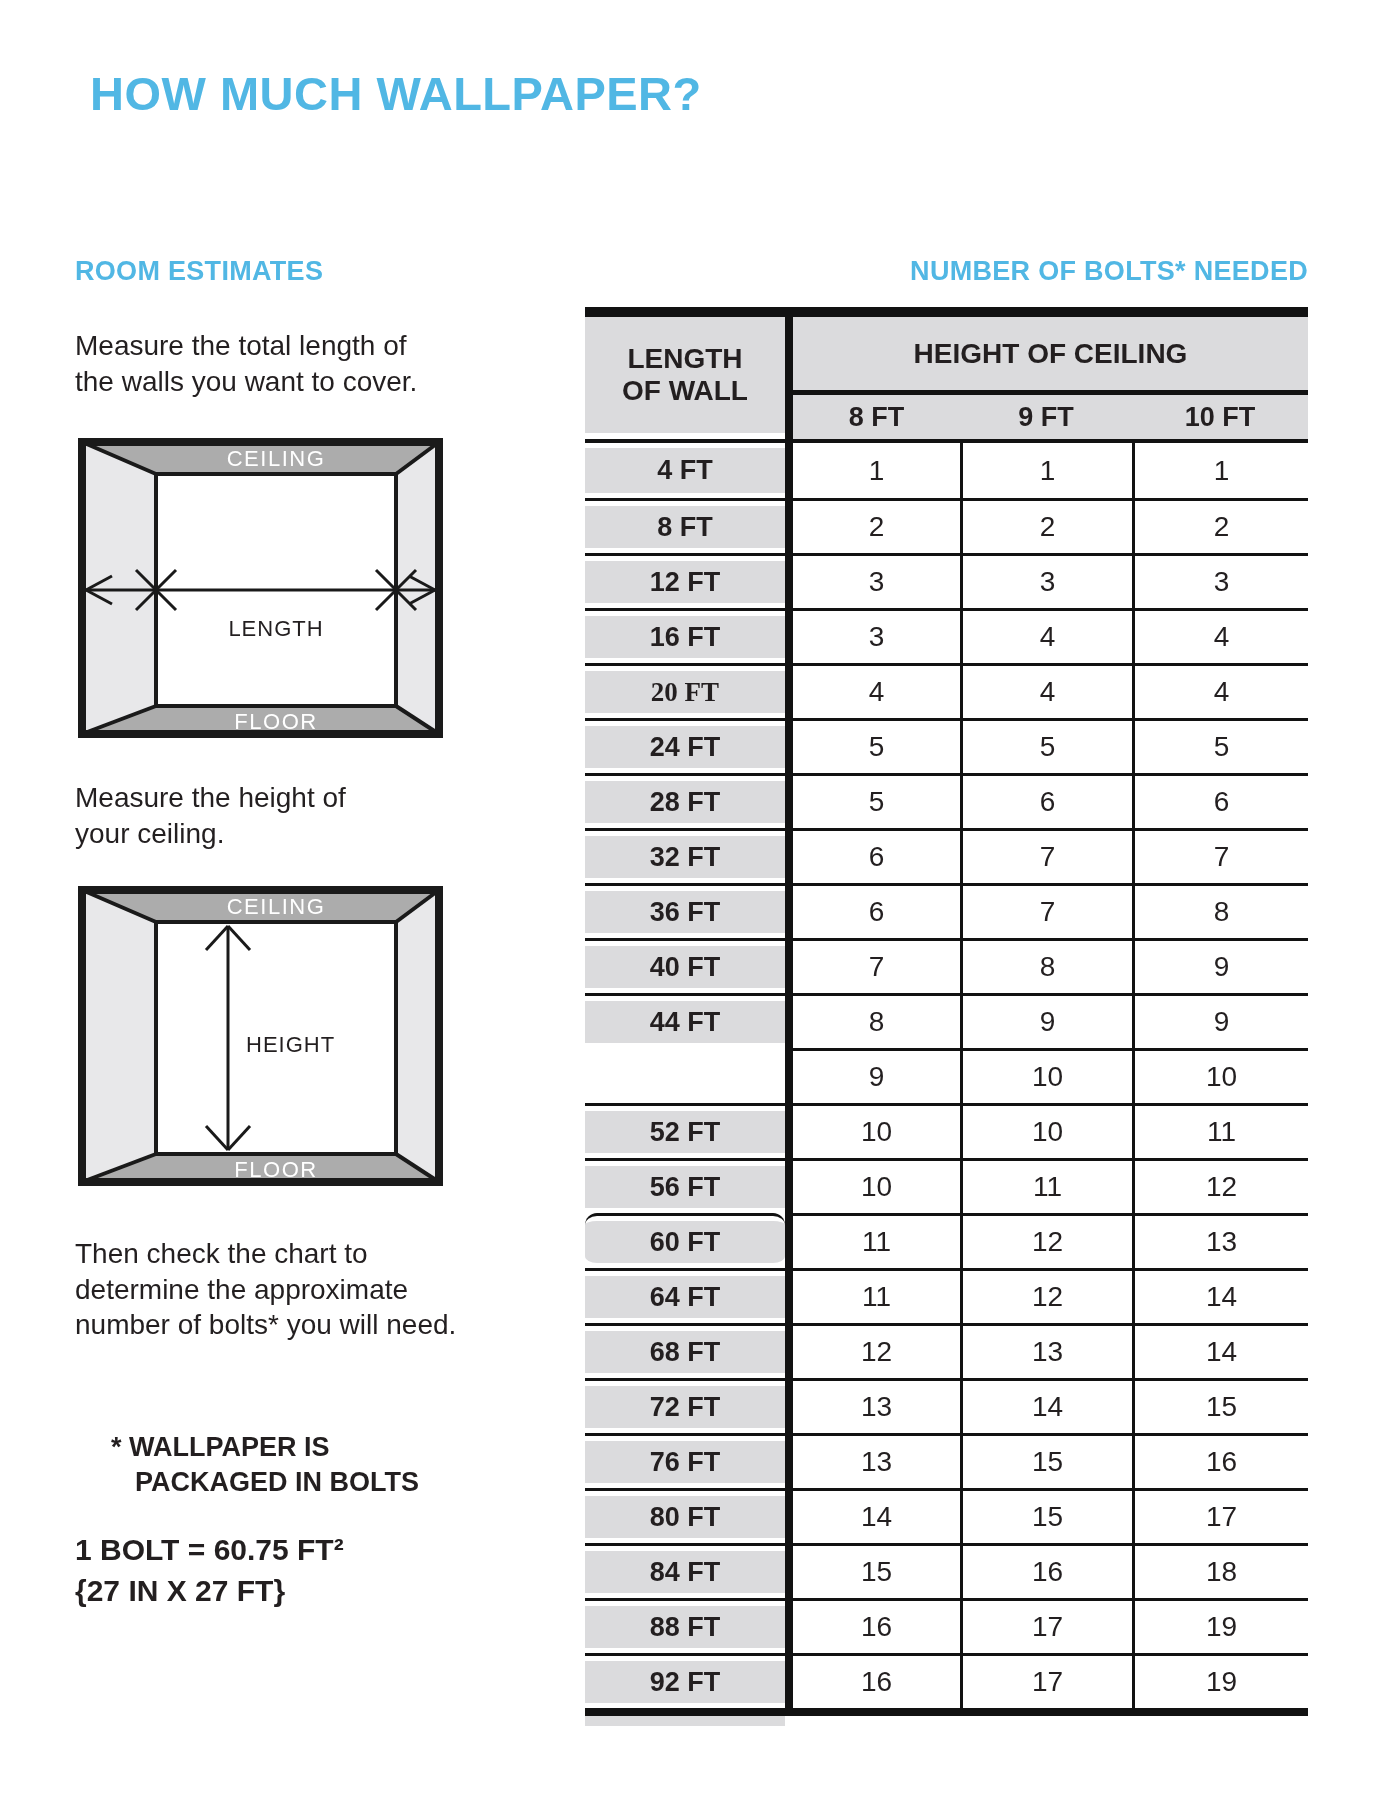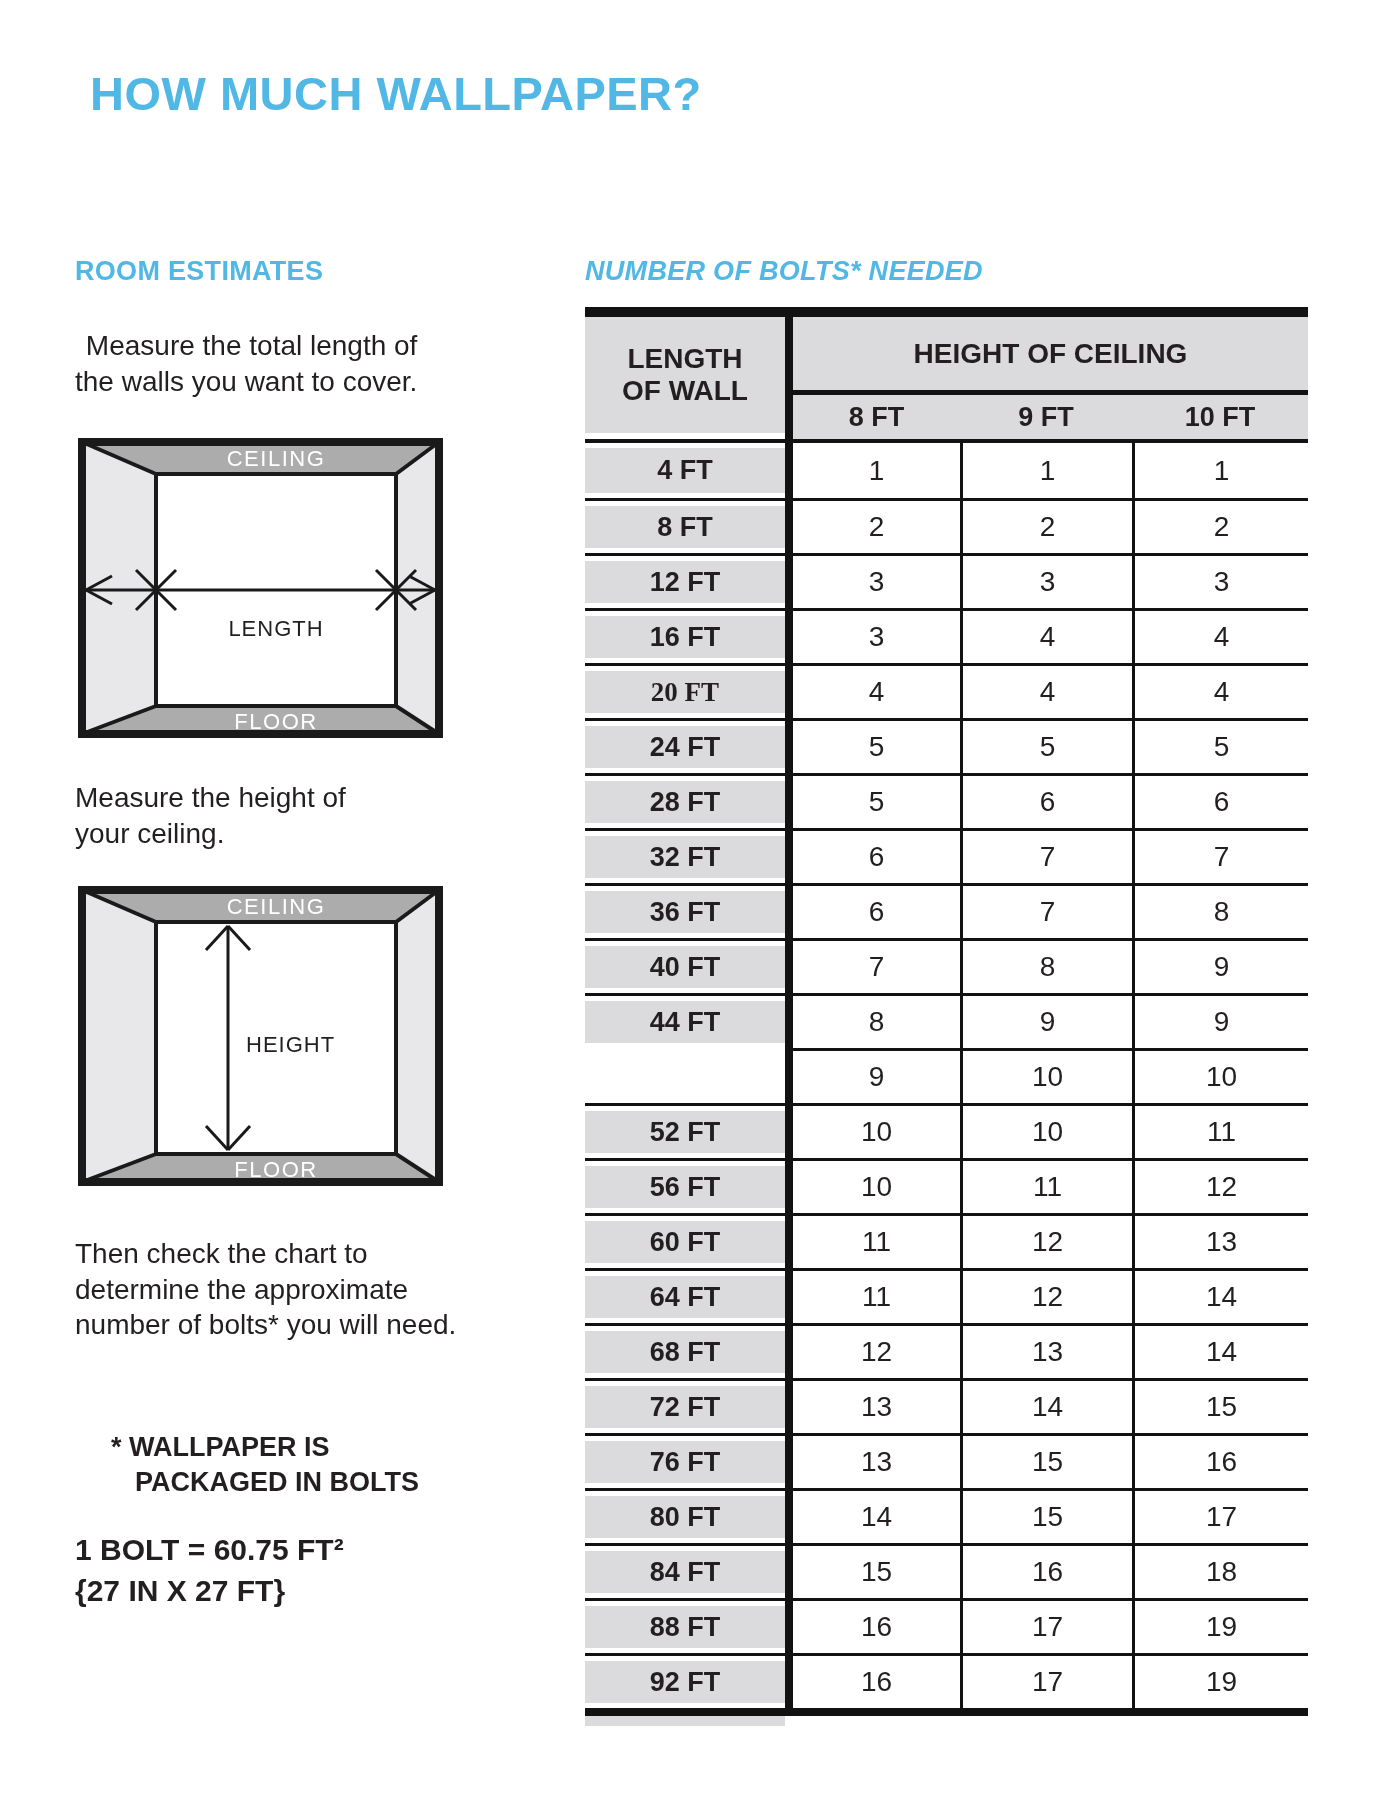--- a/index.html
+++ b/index.html
@@ -18,30 +18,30 @@
     left:74px;top:66px;
     font-size:47px;font-weight:700;letter-spacing:0.5px;
     color:#51b7e4;
     margin-left:16px;
   }
   .section-heading{
     font-size:27px;font-weight:700;letter-spacing:0.3px;
     color:#51b7e4;
   }
   .room-heading{left:75px;top:256px;}
-  .table-heading{left:585px;top:256px;width:723px;text-align:left;font-style:italic;}
+  .table-heading{left:585px;top:256px;width:723px;text-align:right;}
 
   
   .copy{
     left:75px;
     font-size:28px;line-height:1.27;
     white-space:pre-line;
     color:#231f20;
   }
-  .copy1{top:328px;text-align:right;}
+  .copy1{top:328px;}
   .copy2{top:780px;}
   .copy3{top:1236px;}
 
   .footnote{
     left:75px;top:1430px;
     font-size:27px;line-height:1.3;font-weight:700;margin-left:36px;
   }
   .footnote .fn2{margin-left:24px;}
   .boltinfo{
     left:75px;top:1530px;
@@ -238,21 +238,21 @@
       <div class="cell-val thinl bt" style="grid-area: 15 / 3;">10</div>
       <div class="cell-val thinl bt" style="grid-area: 15 / 4;">10</div>
       <div class="cell-rowh bt" style="grid-area: 16 / 1;">52 FT</div>
       <div class="cell-val thickl bt" style="grid-area: 16 / 2;">10</div>
       <div class="cell-val thinl bt" style="grid-area: 16 / 3;">10</div>
       <div class="cell-val thinl bt" style="grid-area: 16 / 4;">11</div>
       <div class="cell-rowh bt" style="grid-area: 17 / 1;">56 FT</div>
       <div class="cell-val thickl bt" style="grid-area: 17 / 2;">10</div>
       <div class="cell-val thinl bt" style="grid-area: 17 / 3;">11</div>
       <div class="cell-val thinl bt" style="grid-area: 17 / 4;">12</div>
-      <div class="cell-rowh bt" style="grid-area: 18 / 1;">60 FT</div>
+      <div class="cell-rowh bt" style="grid-area: 18 / 1; border-radius: 12px;">60 FT</div>
       <div class="cell-val thickl bt" style="grid-area: 18 / 2;">11</div>
       <div class="cell-val thinl bt" style="grid-area: 18 / 3;">12</div>
       <div class="cell-val thinl bt" style="grid-area: 18 / 4;">13</div>
       <div class="cell-rowh bt" style="grid-area: 19 / 1;">64 FT</div>
       <div class="cell-val thickl bt" style="grid-area: 19 / 2;">11</div>
       <div class="cell-val thinl bt" style="grid-area: 19 / 3;">12</div>
       <div class="cell-val thinl bt" style="grid-area: 19 / 4;">14</div>
       <div class="cell-rowh bt" style="grid-area: 20 / 1;">68 FT</div>
       <div class="cell-val thickl bt" style="grid-area: 20 / 2;">12</div>
       <div class="cell-val thinl bt" style="grid-area: 20 / 3;">13</div>

